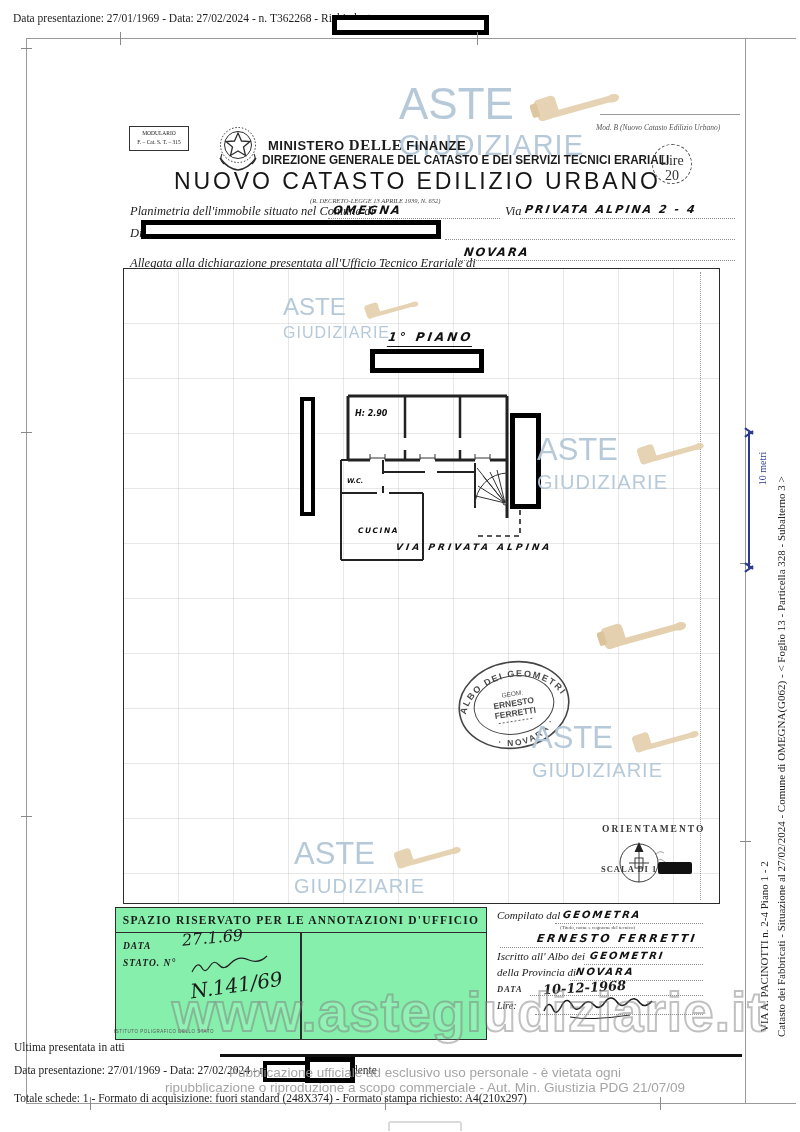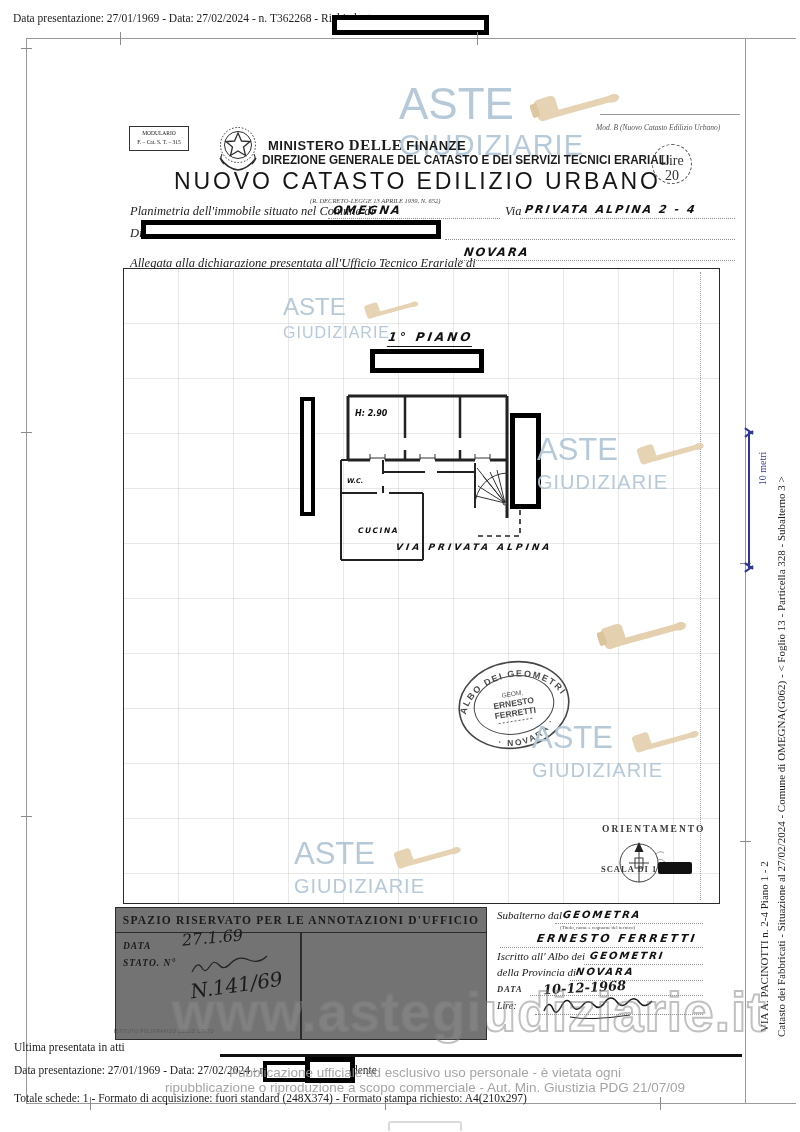--- a/index.html
+++ b/index.html
@@ -265,34 +265,34 @@
 <div class="abs" style="left:748px; top:432px; width:2px; height:136px; background:#2b3990;"></div>
 <div class="abs" style="left:744px; top:430px; width:10px; height:2px; background:#2b3990; transform:rotate(35deg);"></div>
 <div class="abs" style="left:744px; top:433px; width:10px; height:2px; background:#2b3990; transform:rotate(-35deg);"></div>
 <div class="abs" style="left:744px; top:565px; width:10px; height:2px; background:#2b3990; transform:rotate(35deg);"></div>
 <div class="abs" style="left:744px; top:568px; width:10px; height:2px; background:#2b3990; transform:rotate(-35deg);"></div>
 <div class="abs rot90" style="left:740px; top:463px; width:45px; font-size:10px; color:#2b3990; text-align:center; font-family:'Liberation Serif',serif;">10 metri</div>
 
 <div class="abs rot90 sidecap" style="left:486px; top:736px; width:590px; text-align:left;">Catasto dei Fabbricati - Situazione al 27/02/2024 - Comune di OMEGNA(G062) - &lt; Foglio 13 - Particella 328 - Subalterno 3 &gt;</div>
 <div class="abs rot90 sidecap" style="left:661px; top:923px; width:206px; text-align:left;">VIA A. PACINOTTI n. 2-4 Piano 1 - 2</div>
 
-<div class="abs" style="left:115px; top:907px; width:372px; height:133px; border:1.5px solid #2b2b2b; box-sizing:border-box; background:#737373;">
+<div class="abs" style="left:115px; top:907px; width:372px; height:133px; border:1.5px solid #2b2b2b; box-sizing:border-box; background:#86efac;">
   <div style="border-bottom:1.5px solid #2b2b2b; height:24px; line-height:24px; text-align:center; font-weight:bold; font-size:11.5px; letter-spacing:1.2px;">SPAZIO RISERVATO PER LE ANNOTAZIONI D'UFFICIO</div>
 </div>
 <div class="abs" style="left:300px; top:933px; width:1.5px; height:106px; background:#2b2b2b;"></div>
 <div class="abs ser it nowrap" style="left:123px; top:941px; font-size:9.5px; font-weight:bold; letter-spacing:1px;">DATA</div>
 <div class="abs ser it nowrap" style="left:123px; top:958px; font-size:9.5px; font-weight:bold; letter-spacing:1px;">STATO. N°</div>
 <div class="abs script nowrap" style="left:182px; top:928px; font-size:16px; transform:rotate(-5deg);">27.1.69</div>
 <svg class="abs" style="left:188px; top:952px; width:82px; height:26px;" viewBox="0 0 82 26">
   <path d="M4,20 q6,-12 10,-4 q3,6 8,-2 q4,-7 9,-1 q5,6 12,-2 q8,-8 18,-3 q10,4 18,-4" fill="none" stroke="#222" stroke-width="1.2"></path>
 </svg>
 <div class="abs script nowrap" style="left:190px; top:973px; font-size:20px; transform:rotate(-8deg);">N.141/69</div>
 <div class="abs nowrap" style="left:114px; top:1029px; font-size:4.5px; color:#555; letter-spacing:.5px; font-family:'Liberation Sans',sans-serif;">ISTITUTO POLIGRAFICO DELLO STATO</div>
 
-<div class="abs formlabel nowrap" style="left:497px; top:909px; font-size:11px;">Subalterno dal</div>
+<div class="abs formlabel nowrap" style="left:497px; top:909px; font-size:11px;">Compilato dal</div>
 <div class="abs hw nowrap" style="left:563px; top:909px; font-size:10px;">GEOMETRA</div>
 <div class="abs dotted" style="left:555px; top:922px; width:148px;"></div>
 <div class="abs nowrap" style="left:560px; top:925px; font-size:5px; color:#444;">(Titolo, nome e cognome del tecnico)</div>
 <div class="abs hw nowrap" style="left:537px; top:932px; font-size:11px; letter-spacing:2.5px;">ERNESTO FERRETTI</div>
 <div class="abs dotted" style="left:500px; top:946px; width:203px;"></div>
 <div class="abs formlabel nowrap" style="left:497px; top:950px; font-size:11px;">Iscritto all' Albo dei</div>
 <div class="abs hw nowrap" style="left:590px; top:950px; font-size:10px;">GEOMETRI</div>
 <div class="abs dotted" style="left:584px; top:963px; width:119px;"></div>
 <div class="abs formlabel nowrap" style="left:497px; top:966px; font-size:11px;">della Provincia di</div>
 <div class="abs hw nowrap" style="left:576px; top:966px; font-size:10px;">NOVARA</div>

